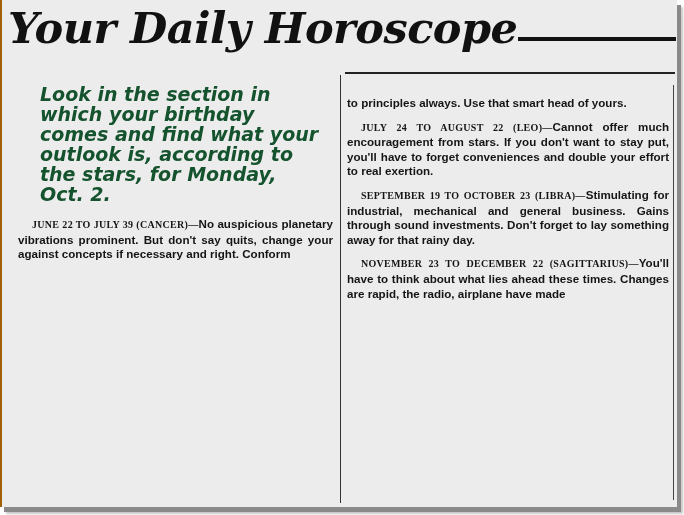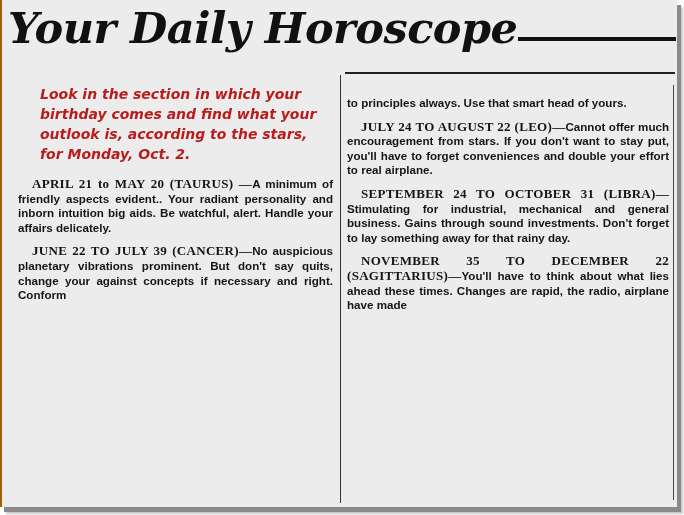--- a/index.html
+++ b/index.html
@@ -93,40 +93,40 @@
     }
     .col-right {
       left: 345px;
       top: 76px;
       width: 322px;
     }
     .intro {
       font-family: "DejaVu Sans", "Liberation Sans", sans-serif;
       font-style: italic;
       font-weight: bold;
-      font-size: 14px;
+      font-size: 19px;
       line-height: 20px;
       padding-left: 22px;
       padding-right: 8px;
       text-align: left;
       margin-bottom: 13px;
-      color: #b91c1c;
+      color: #14532d;
     }
     .entry {
       margin: 0 0 9px 0;
       text-indent: 14px;
     }
     .entry.continued {
       text-indent: 0;
       margin-top: 20px;
     }
     .heading {
       font-family: "Liberation Serif", "DejaVu Serif", serif;
       font-weight: bold;
-      font-size: 13px;
+      font-size: 10px;
       letter-spacing: 0.3px;
     }
   </style>
 </head>
 <body>
 
 <div class="frame">
 
   <div class="title-row">
     <div class="title">Your Daily Horoscope</div>
@@ -134,34 +134,31 @@
   </div>
 
   <div class="right-top-rule"></div>
   <div class="col-divider"></div>
   <div class="right-edge-rule"></div>
 
   <div class="col col-left">
     <div class="intro">Look in the section in which your birthday comes and find what your outlook is, according to the stars, for Monday, Oct. 2.</div>
 
     <p class="entry">
-      <span class="heading">APRIL 21 to MAY 20 (TAURUS) —</span><span>A minimum of friendly aspects evident.. Your radiant personality and inborn intuition big aids. Be watchful, alert. Handle your affairs delicately.</span>
-    </p>
-    <p class="entry">
       <span class="heading">JUNE 22 TO JULY 39 (CANCER)—</span><span>No auspicious planetary vibrations prominent. But don't say quits, change your against concepts if necessary and right. Conform</span>
     </p>
   </div>
 
   <div class="col col-right">
     <p class="entry continued">to principles always. Use that smart head of yours.</p>
 
     <p class="entry">
-      <span class="heading">JULY 24 TO AUGUST 22 (LEO)—</span><span>Cannot offer much encouragement from stars. If you don't want to stay put, you'll have to forget conveniences and double your effort to real airplane.</span>
+      <span class="heading">JULY 24 TO AUGUST 22 (LEO)—</span><span>Cannot offer much encouragement from stars. If you don't want to stay put, you'll have to forget conveniences and double your effort to real exertion.</span>
     </p>
     <p class="entry">
-      <span class="heading">SEPTEMBER 24 TO OCTOBER 31 (LIBRA)—</span><span>Stimulating for industrial, mechanical and general business. Gains through sound investments. Don't forget to lay something away for that rainy day.</span>
+      <span class="heading">SEPTEMBER 19 TO OCTOBER 23 (LIBRA)—</span><span>Stimulating for industrial, mechanical and general business. Gains through sound investments. Don't forget to lay something away for that rainy day.</span>
     </p>
     <p class="entry">
-      <span class="heading">NOVEMBER 35 TO DECEMBER 22 (SAGITTARIUS)—</span><span>You'll have to think about what lies ahead these times. Changes are rapid, the radio, airplane have made</span>
+      <span class="heading">NOVEMBER 23 TO DECEMBER 22 (SAGITTARIUS)—</span><span>You'll have to think about what lies ahead these times. Changes are rapid, the radio, airplane have made</span>
     </p>
   </div>
 
 </div>
 
 </body></html>

